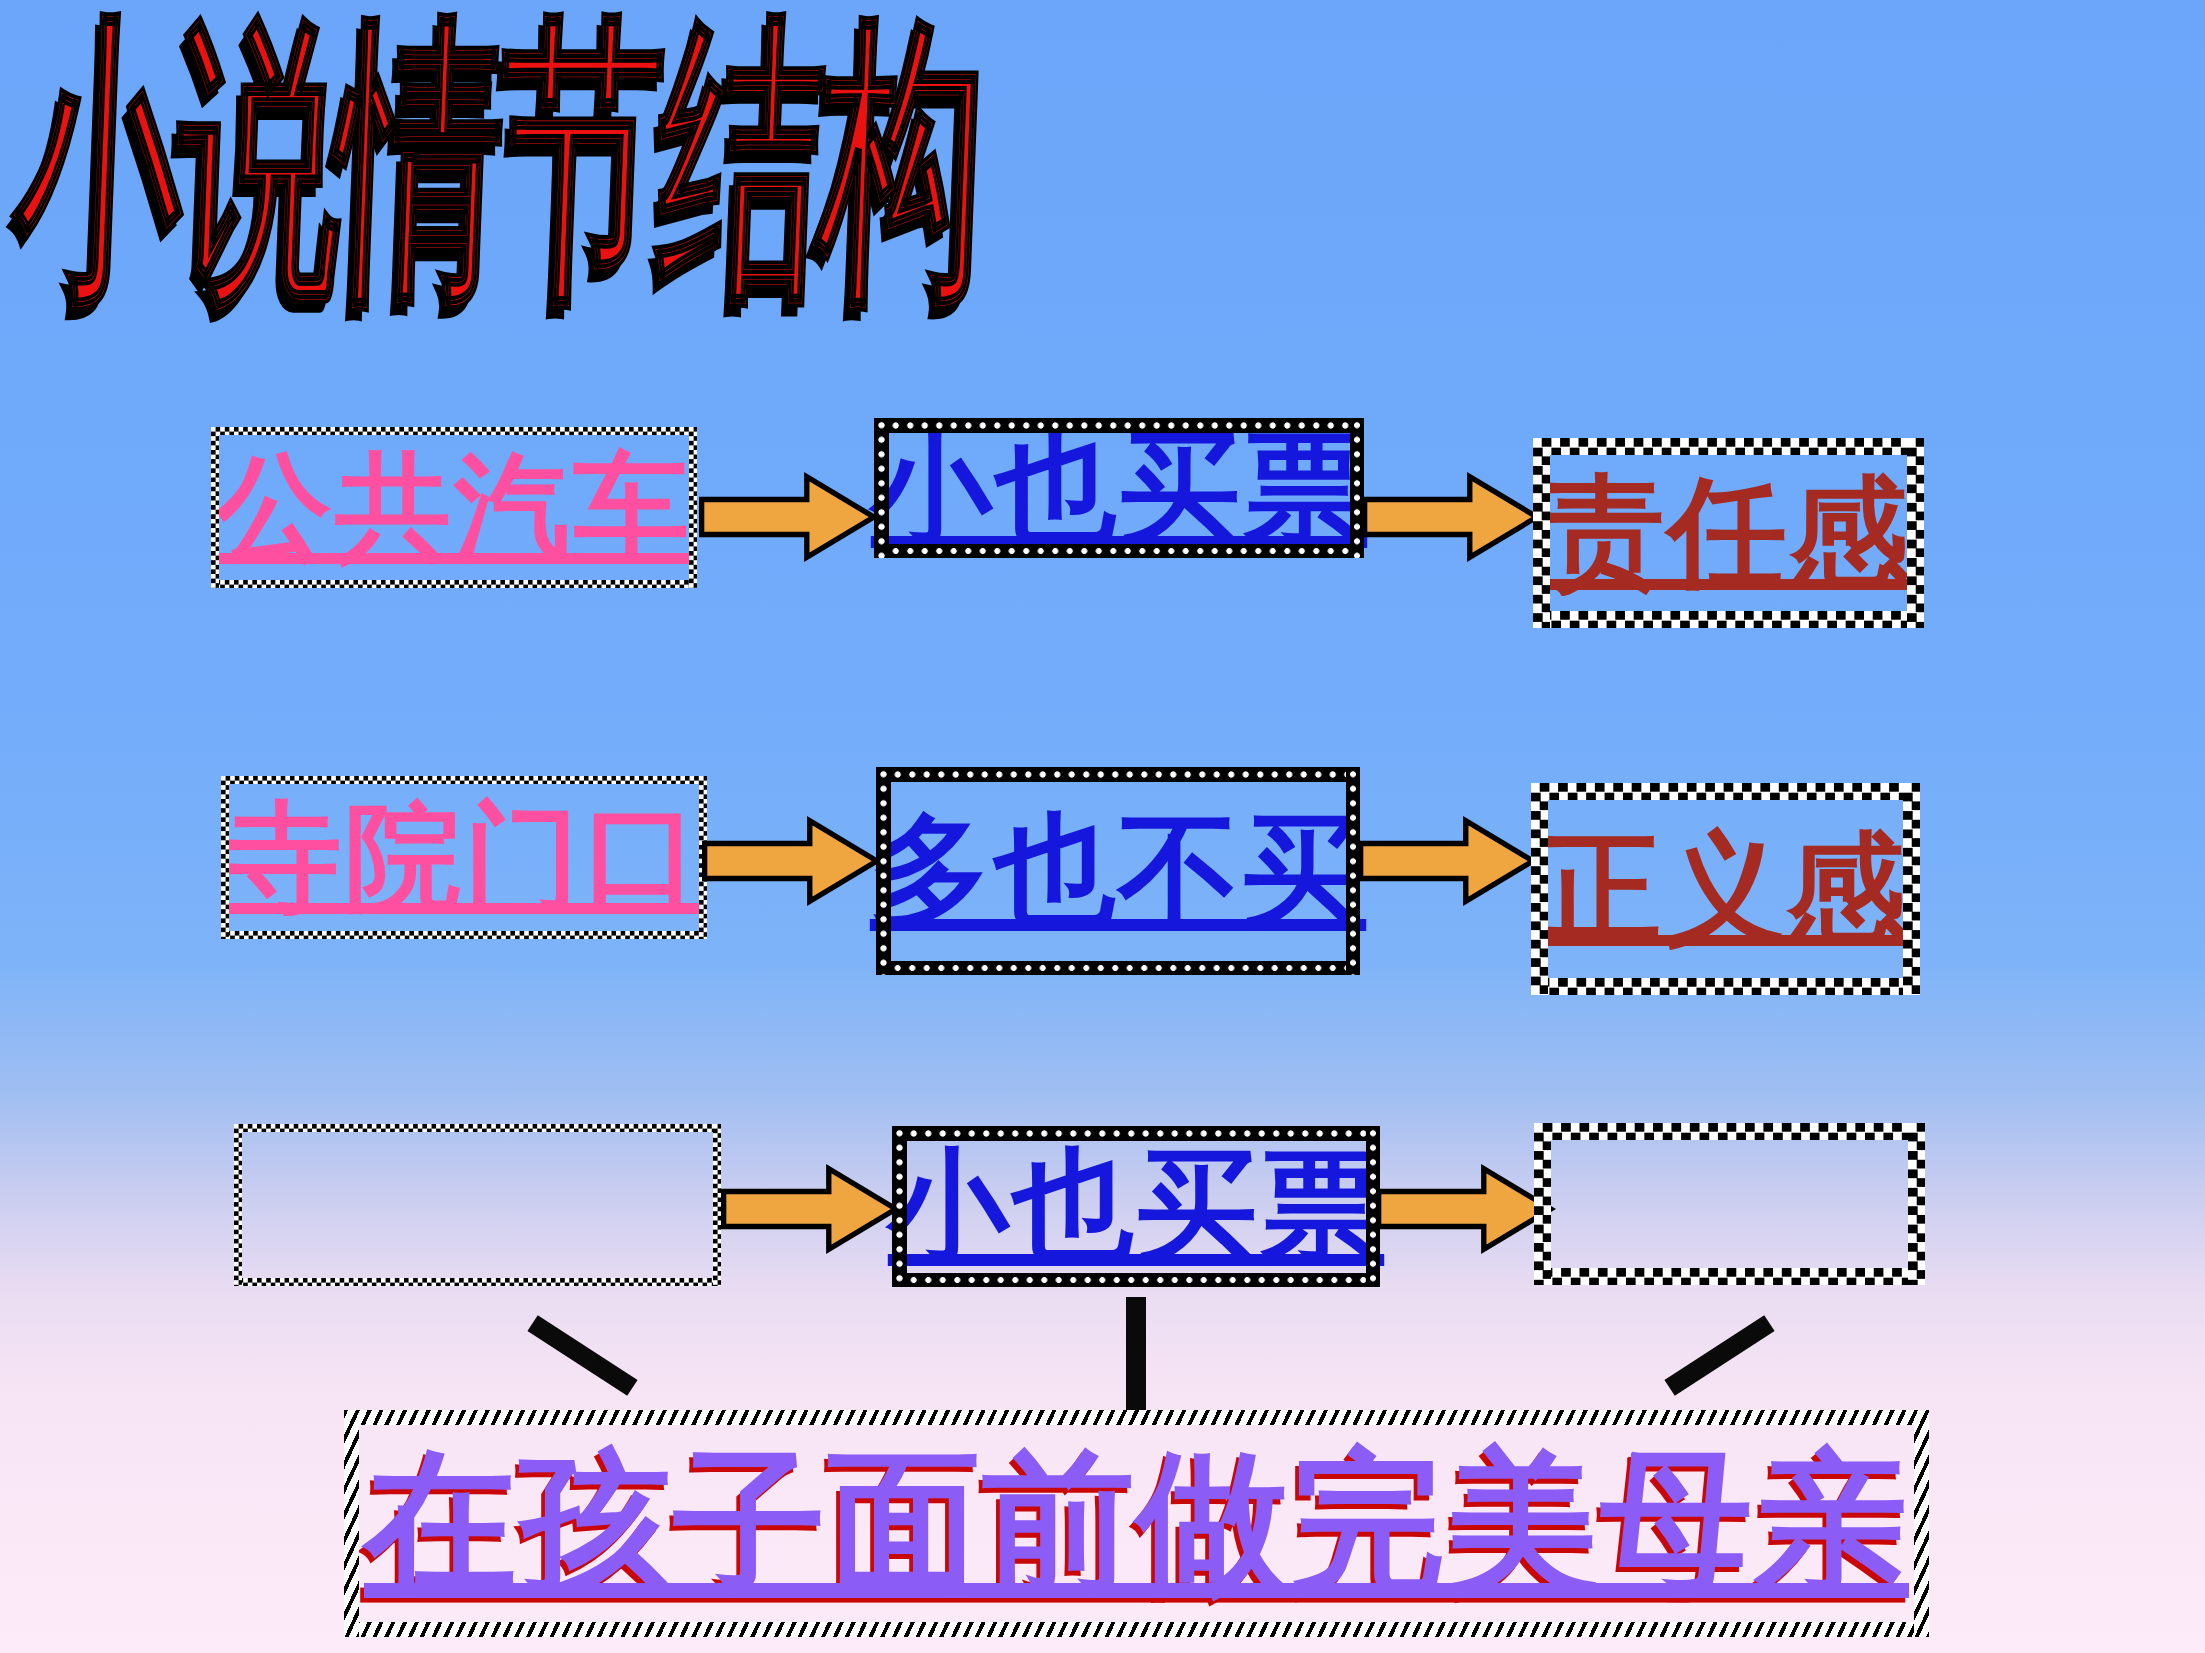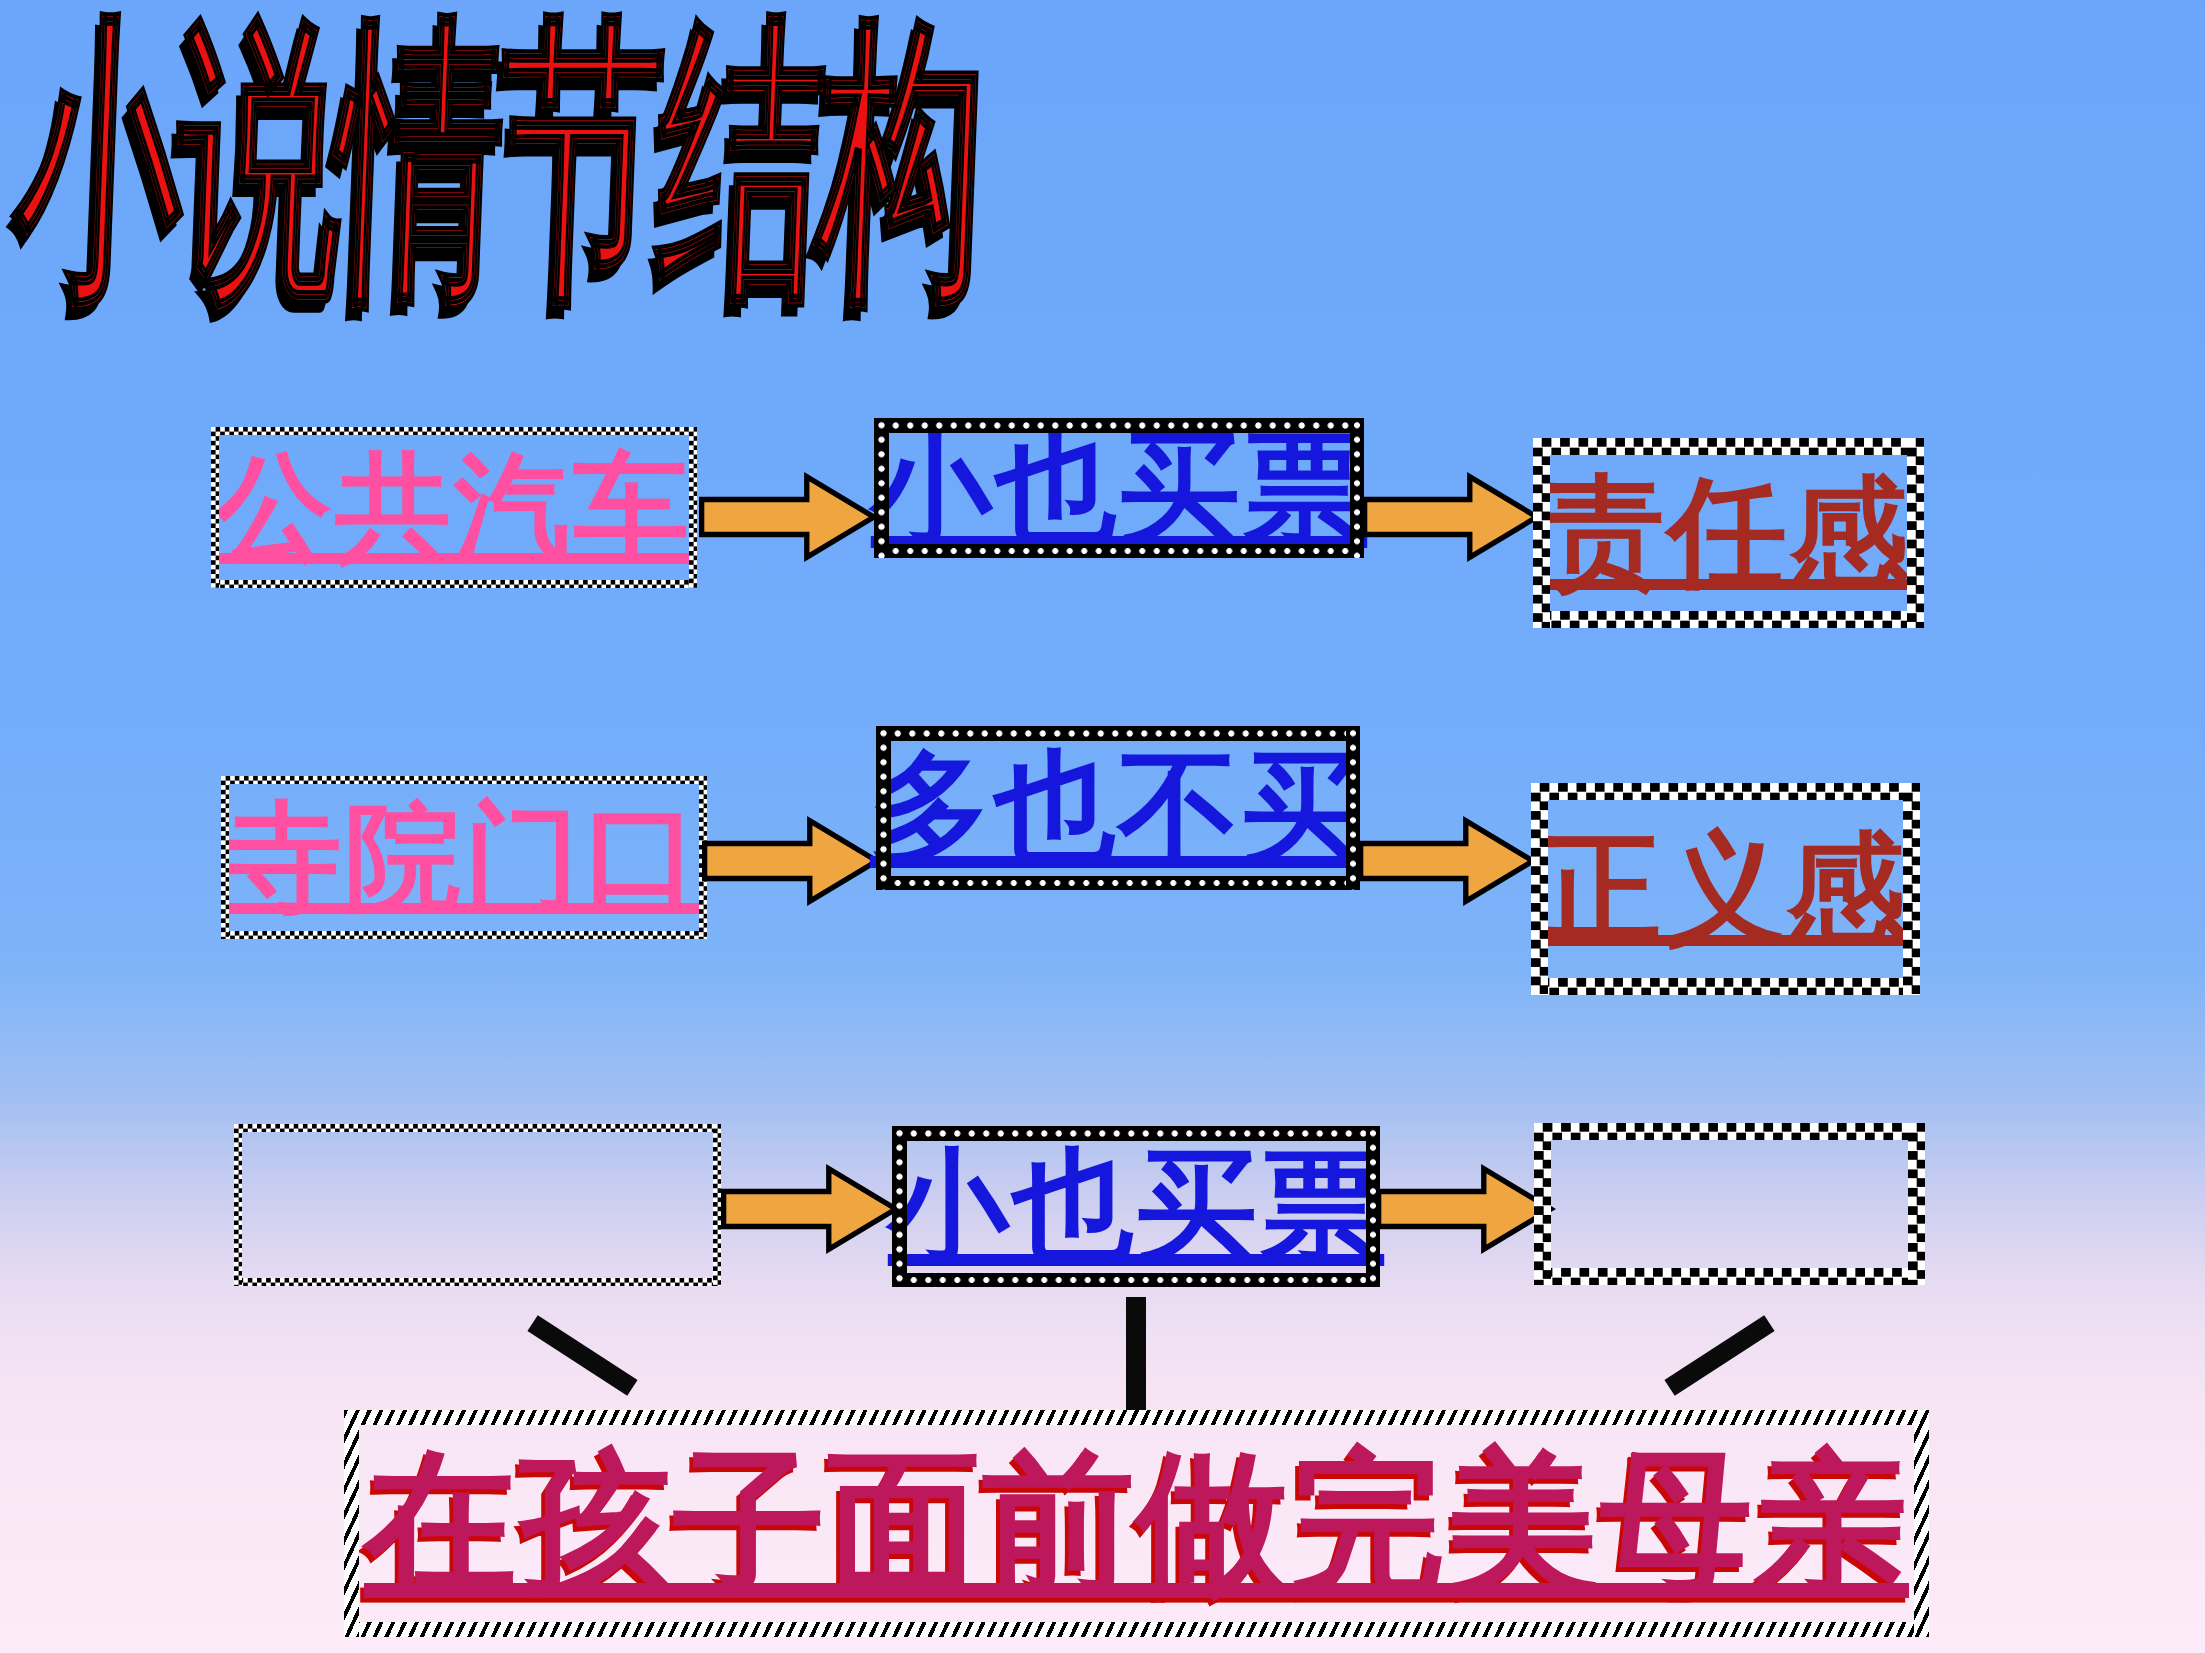--- a/index.html
+++ b/index.html
@@ -78,21 +78,21 @@
     font-weight:bold;
     line-height:1;
     white-space:nowrap;
     letter-spacing:3.1px;
     text-decoration:underline;
   }
   .pink  {font-size:116px;color:#FF4FA0;}
   .blue  {font-size:121px;color:#1518DC;}
   .dred  {font-size:119px;color:#A52A21;}
   .concl {
-    font-size:153px;color:#be185d;
+    font-size:153px;color:#8b5cf6;
     letter-spacing:1.5px;
     text-shadow:-3.8px 4.6px 0 #C90707;
   }
 
   
   .arrow{position:absolute;}
 
   
   .conn{position:absolute;background:#0a0a0a;}
 </style>
@@ -138,21 +138,21 @@
     <i class="s b"></i>
     <i class="s l"></i>
     <i class="s r"></i>
   <span class="lbl pink">寺院门口</span>
 </div>
 
 <svg class="arrow" style="left:701px;top:813px" width="181" height="96" viewBox="0 0 236 126">
   <polygon points="4,40 142,40 142,10 230,63 142,116 142,86 4,86" fill="#EFA640" stroke="#000" stroke-width="7"></polygon>
 </svg>
 
-<div class="box blackdot" style="left:876px;top:726px;width:484px;height:164px">
+<div class="box blackdot" style="left:876px;top:767px;width:484px;height:208px">
   <i class="s t"></i>
     <i class="s b"></i>
     <i class="s l"></i>
     <i class="s r"></i>
   <span class="lbl blue">多也不买</span>
 </div>
 
 <svg class="arrow" style="left:1357px;top:813px" width="181" height="96" viewBox="0 0 236 126">
   <polygon points="4,40 142,40 142,10 230,63 142,116 142,86 4,86" fill="#EFA640" stroke="#000" stroke-width="7"></polygon>
 </svg>

